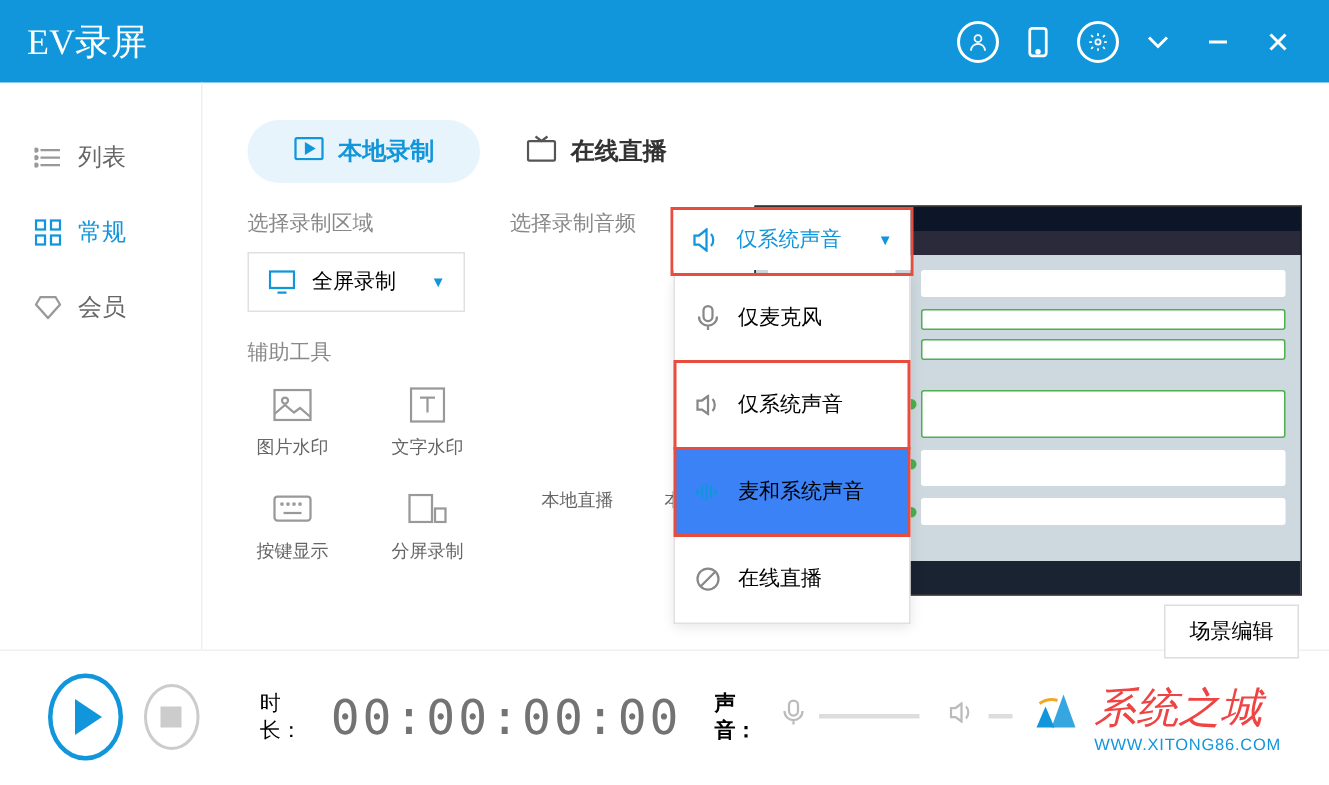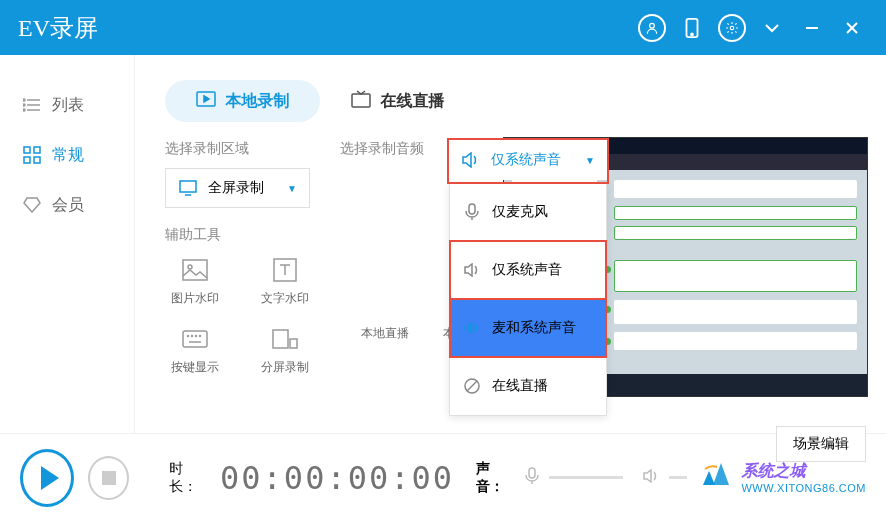--- a/index.html
+++ b/index.html
@@ -44,36 +44,36 @@
 .tools-label { font-size: 14px; color: #888; margin-top: 18px; margin-bottom: 12px; margin-left: 10px; }
 .tools-row { display: flex; gap: 30px; margin-left: 10px; }
 .tool { display: flex; flex-direction: column; align-items: center; gap: 6px; cursor: pointer; width: 60px; }
 .tool-icon { width: 28px; height: 28px; display: flex; align-items: center; justify-content: center; color: #999; }
 .tool-label { font-size: 12px; color: #666; }
 
 .preview { position: absolute; right: 18px; top: 82px; width: 365px; height: 260px; background: #000; border: 1px solid #333; }
 .preview-inner { width: 100%; height: 100%; background: linear-gradient(#0d1628 0 16px, #2a2a3a 16px 32px, #cdd9de 32px 100%); position: relative; }
 .pv-card { position: absolute; left: 110px; right: 10px; background: #fff; border-radius: 2px; }
 .pv-dot { position: absolute; width: 7px; height: 7px; border-radius: 50%; }
-.scene-btn { position: absolute; right: 20px; top: 371px; width: 90px; height: 36px; border: 1px solid #ddd; background: #fff; font-size: 14px; display: flex; align-items: center; justify-content: center; cursor: pointer; }
-
-
-.footer { height: 88px; border-top: 1px solid #f0f0f0; display: flex; align-items: center; padding: 0 20px; }
+.scene-btn { position: absolute; right: 20px; top: 348px; width: 90px; height: 36px; border: 1px solid #ddd; background: #fff; font-size: 14px; display: flex; align-items: center; justify-content: center; cursor: pointer; }
+
+
+.footer { height: 88px; border-top: 1px solid #f0f0f0; display: flex; align-items: center; padding: 0 32px; }
 .rec-btn { width: 58px; height: 58px; border: 3px solid #1296db; border-radius: 50%; display: flex; align-items: center; justify-content: center; cursor: pointer; }
 .rec-btn .tri { width: 0; height: 0; border-left: 18px solid #1296db; border-top: 12px solid transparent; border-bottom: 12px solid transparent; margin-left: 5px; }
 .stop-btn { width: 44px; height: 44px; border: 2px solid #ccc; border-radius: 50%; display: flex; align-items: center; justify-content: center; margin-left: 14px; cursor: pointer; }
 .stop-btn .sq { width: 14px; height: 14px; background: #ccc; }
 .dur-label { font-size: 14px; margin-left: 40px; margin-right: 12px; }
 .timer { font-family: "Digital", monospace; font-size: 32px; color: #737373; letter-spacing: 2px; font-weight: 300; }
 .vol-label { font-size: 14px; margin-left: 22px; font-weight: bold; }
 .vol-icon { margin-left: 10px; color: #bbb; }
 .vol-bar { width: 80px; height: 3px; background: #ddd; margin: 0 10px; }
 .brand { margin-left: auto; display: flex; align-items: center; gap: 6px; }
 .brand-text { display: flex; flex-direction: column; }
-.brand-cn { font-size: 16px; font-weight: bold; font-style: italic; color: #8b5cf6; }
+.brand-cn { font-size: 28px; font-weight: normal; font-style: italic; color: #ef4444; }
 .brand-en { font-size: 11px; color: #1296db; letter-spacing: 0.5px; }
 .brand-logo { font-size: 32px; color: #1296db; }
 </style>
 </head>
 <body>
 
 <div class="titlebar">
   <div class="title">EV录屏</div>
   <div class="spacer"></div>
   <div class="tb-icon">

